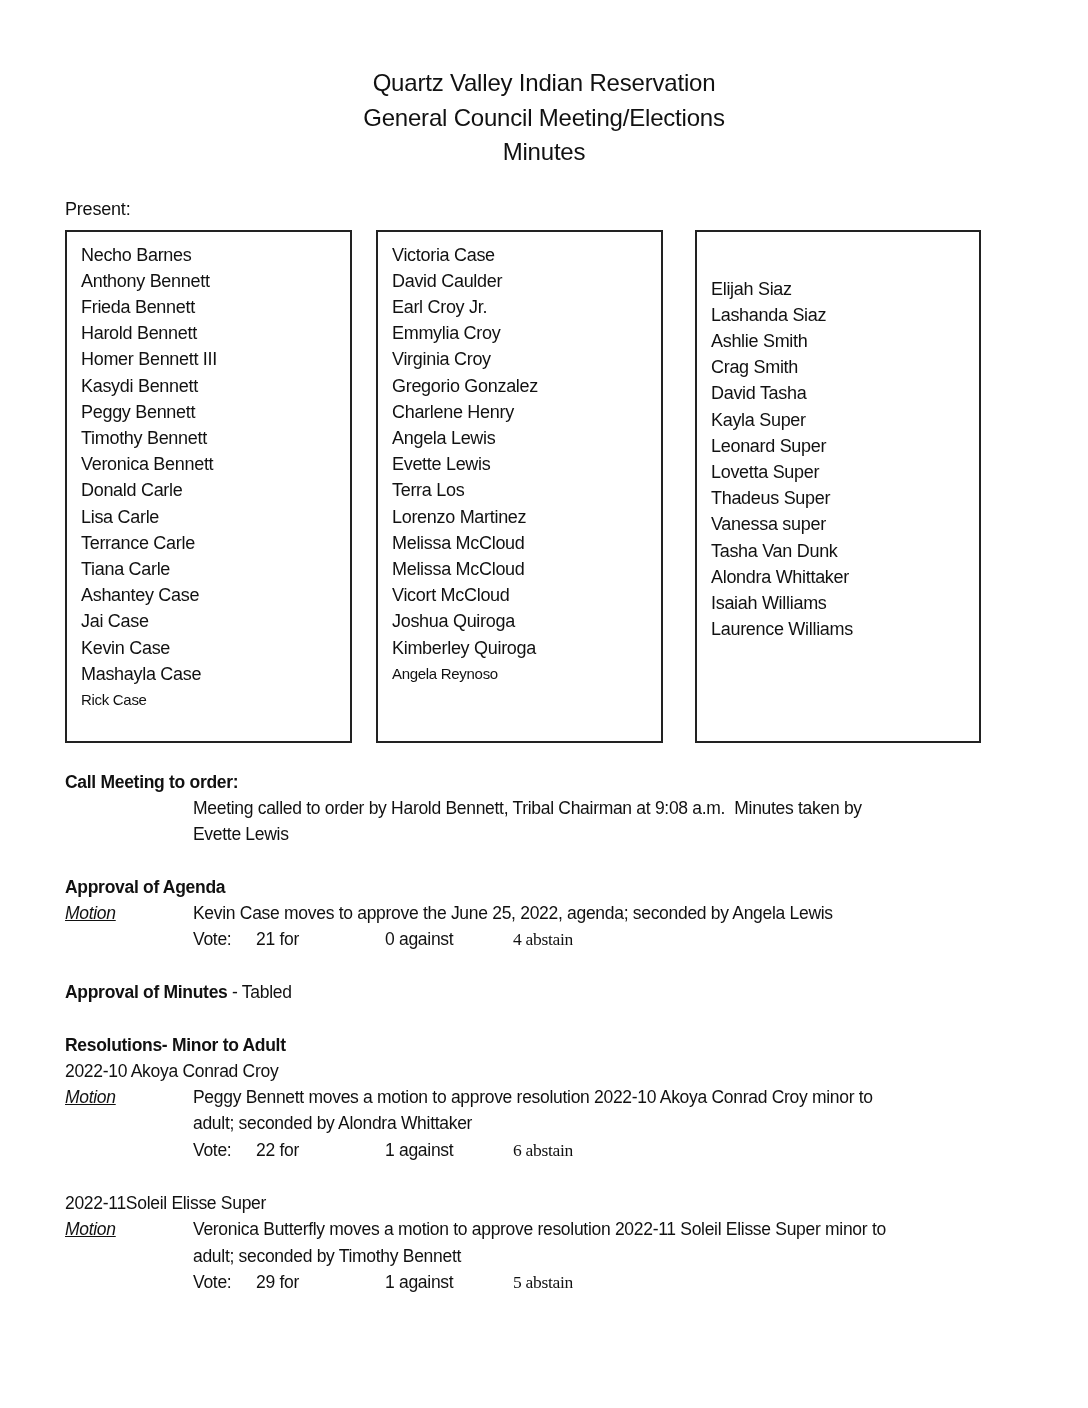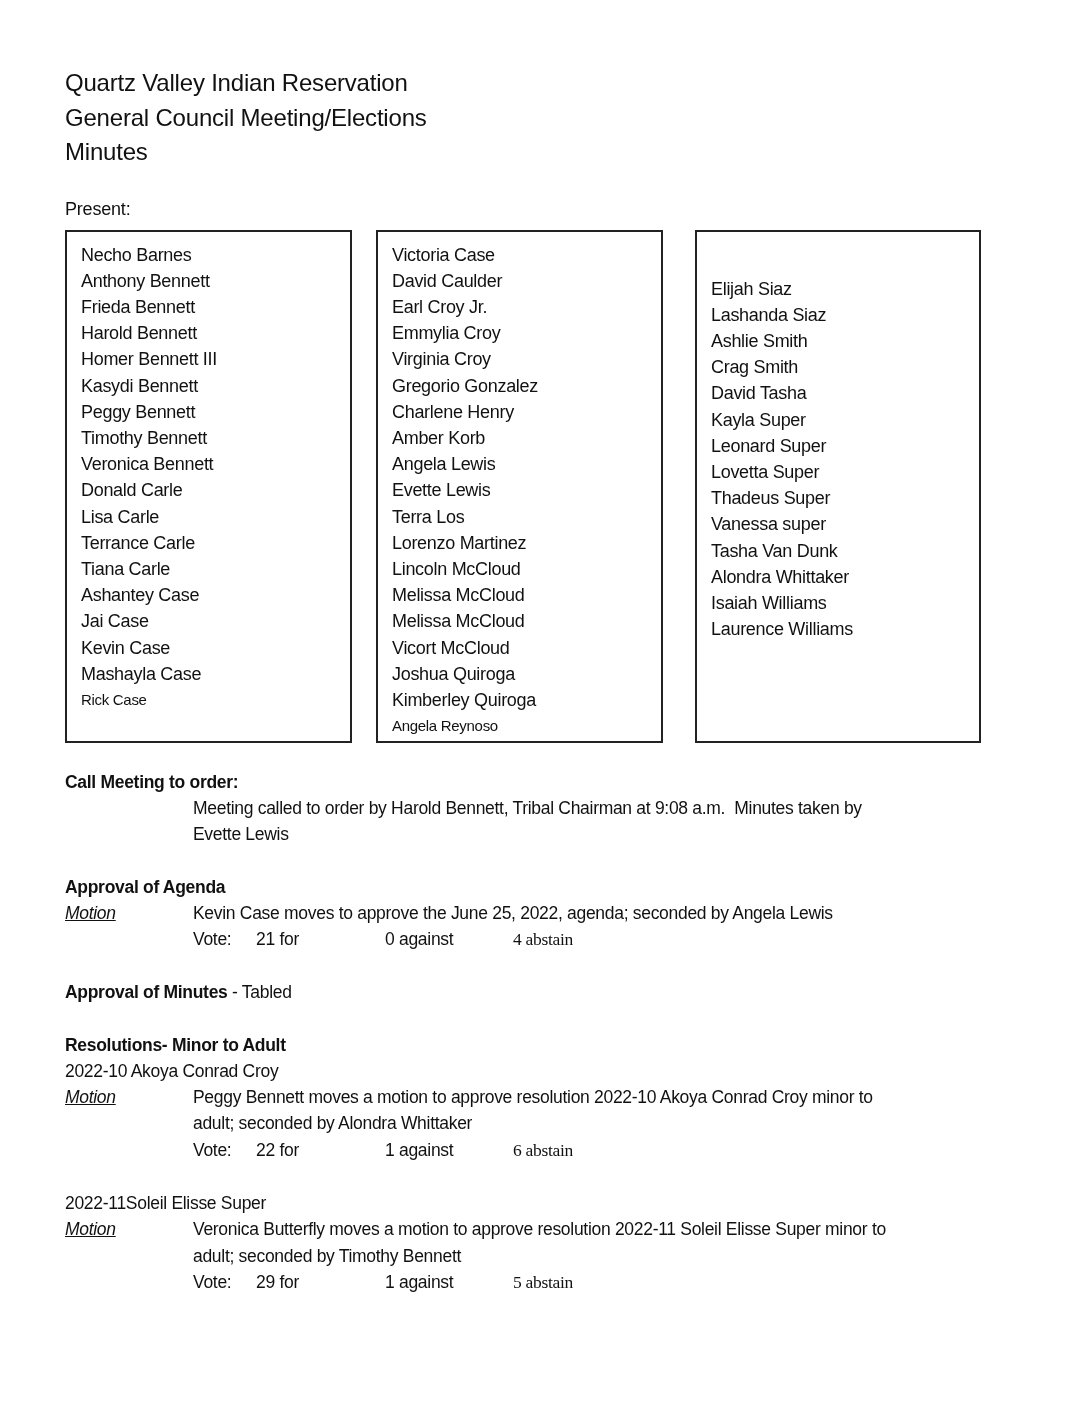--- a/index.html
+++ b/index.html
@@ -5,21 +5,21 @@
   * { box-sizing: border-box; margin: 0; padding: 0; }
   html, body { background: #ffffff; }
   body {
     width: 1088px; height: 1408px;
     font-family: "Liberation Sans", sans-serif;
     color: #111111;
     overflow: hidden;
   }
   .page { padding: 66px 65px 0 65px; }
 
-  .title-block { }
+  .title-block { text-align: center; }
   .title-line { font-size: 24px; line-height: 34.5px; letter-spacing: -0.2px; }
 
   .present-label { margin-top: 28px; font-size: 18px; line-height: 22px; letter-spacing: -0.2px; }
 
   .columns { margin-top: 10px; display: flex; align-items: center; }
   .name-box {
     border: 2px solid #222222;
     height: 513px;
     padding: 10px 6px 0 14px;
     overflow: hidden;
@@ -100,26 +100,24 @@
         <div class="name-item">Rick Case</div>
       </div>
     <div class="name-box col2 shrink-last">
         <div class="name-item">Victoria Case</div>
         <div class="name-item">David Caulder</div>
         <div class="name-item">Earl Croy Jr.</div>
         <div class="name-item">Emmylia Croy</div>
         <div class="name-item">Virginia Croy</div>
         <div class="name-item">Gregorio Gonzalez</div>
         <div class="name-item">Charlene Henry</div>
-        <div class="name-item">Amber Korb</div>
         <div class="name-item">Angela Lewis</div>
         <div class="name-item">Evette Lewis</div>
         <div class="name-item">Terra Los</div>
         <div class="name-item">Lorenzo Martinez</div>
-        <div class="name-item">Lincoln McCloud</div>
         <div class="name-item">Melissa McCloud</div>
         <div class="name-item">Melissa McCloud</div>
         <div class="name-item">Vicort McCloud</div>
         <div class="name-item">Joshua Quiroga</div>
         <div class="name-item">Kimberley Quiroga</div>
         <div class="name-item">Angela Reynoso</div>
       </div>
     <div class="name-box col3">
         <div class="name-item">Elijah Siaz</div>
         <div class="name-item">Lashanda Siaz</div>

